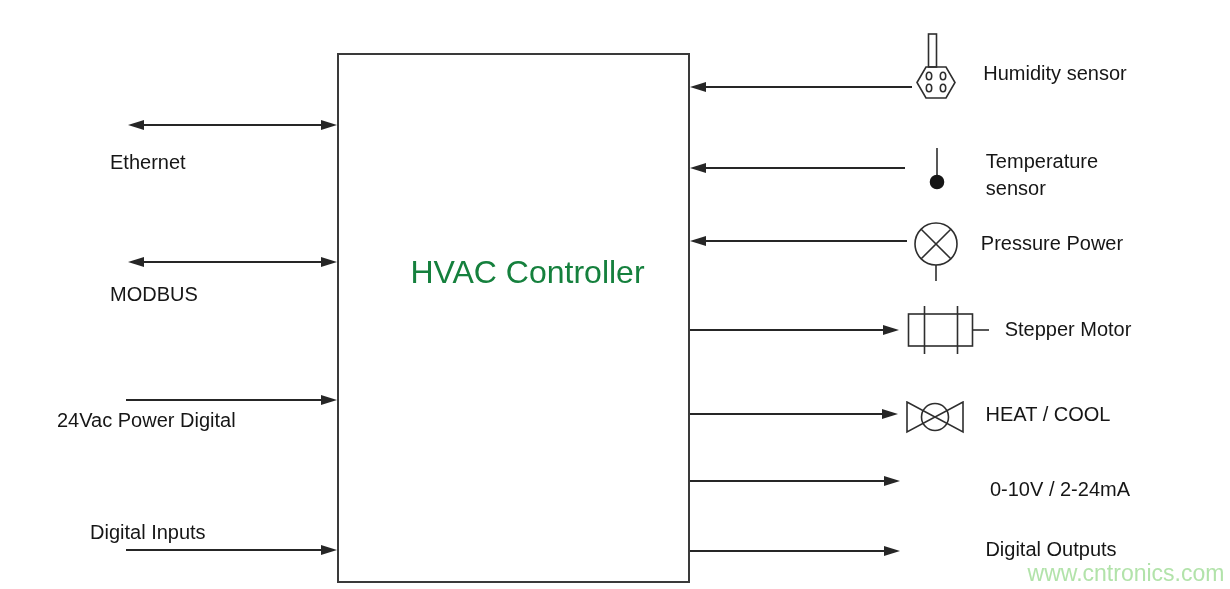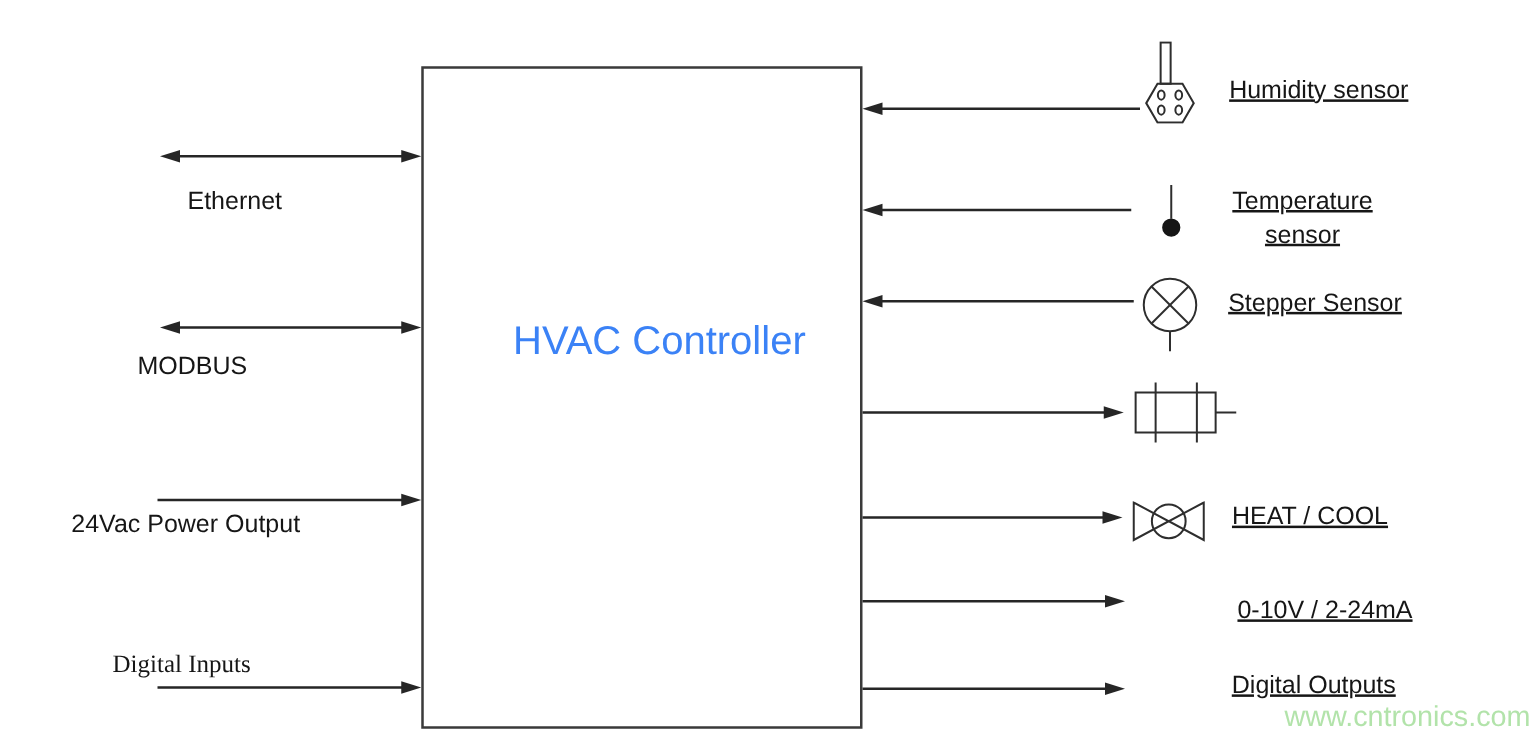--- a/index.html
+++ b/index.html
@@ -6,25 +6,25 @@
   .canvas{
     position:relative;width:1230px;height:589px;background:#ffffff;overflow:hidden;
     font-family:"Liberation Sans",sans-serif;color:#111111;
   }
   .box{
     position:absolute;left:337px;top:53px;width:353px;height:530px;
     border:2px solid #3a3a3a;box-sizing:border-box;background:#ffffff;
   }
   .title{
     position:absolute;left:337px;top:254px;width:381px;text-align:center;
-    font-size:32px;color:#3b82f6;letter-spacing:0px;
+    font-size:32px;color:#15803d;letter-spacing:0px;
   }
   .lbl{position:absolute;font-size:20px;color:#161616;white-space:nowrap;}
   .lbl.l{transform:translateY(-50%);}
-  .lbl.c{transform:translate(-50%,-50%);text-align:center;line-height:27px;text-decoration:underline;}
+  .lbl.c{transform:translate(-50%,-50%);line-height:27px;}
   .line-h{position:absolute;height:2px;background:#262626;}
   .ah{position:absolute;width:0;height:0;border-top:5px solid transparent;border-bottom:5px solid transparent;}
   .ah.left{border-right:16px solid #262626;}
   .ah.right{border-left:16px solid #262626;}
   .icon{position:absolute;}
   .icon svg{display:block;}
   .icon path,.icon rect,.icon circle,.icon polygon,.icon line,.icon ellipse{
     stroke:#2e2e2e;fill:none;stroke-width:1.6;
   }
   .watermark{
@@ -38,36 +38,36 @@
 <div class="canvas">
 
   <div class="box"></div>
   <div class="title">HVAC Controller</div>
 
   <div>
     <div class="ah left" style="left:128px;top:120px;"></div>
     <div class="line-h" style="left:140px;top:124px;width:186px;"></div>
     <div class="ah right" style="left:321px;top:120px;"></div>
   </div>
-  <div class="lbl l" style="left:110px;top:162px;margin-left:40px;">Ethernet</div>
+  <div class="lbl l" style="left:110px;top:162px;">Ethernet</div>
 
   <div>
     <div class="ah left" style="left:128px;top:257px;"></div>
     <div class="line-h" style="left:140px;top:261px;width:186px;"></div>
     <div class="ah right" style="left:321px;top:257px;"></div>
   </div>
   <div class="lbl l" style="left:110px;top:294px;">MODBUS</div>
 
   <div>
     <div class="line-h" style="left:126px;top:399px;width:200px;"></div>
     <div class="ah right" style="left:321px;top:395px;"></div>
   </div>
-  <div class="lbl l" style="left:57px;top:420px;">24Vac Power Output</div>
+  <div class="lbl l" style="left:57px;top:420px;">24Vac Power Digital</div>
 
-  <div class="lbl l" style="left:90px;top:532px;font-family:Liberation Serif, serif;">Digital Inputs</div>
+  <div class="lbl l" style="left:90px;top:532px;">Digital Inputs</div>
   <div>
     <div class="line-h" style="left:126px;top:549px;width:200px;"></div>
     <div class="ah right" style="left:321px;top:545px;"></div>
   </div>
 
   <div>
     <div class="ah left" style="left:690px;top:82px;"></div>
     <div class="line-h" style="left:704px;top:86px;width:208px;"></div>
   </div>
   <div class="icon" style="left:914px;top:33px;">
@@ -102,34 +102,35 @@
     <div class="line-h" style="left:704px;top:240px;width:203px;"></div>
   </div>
   <div class="icon" style="left:913px;top:221px;">
     <svg width="46" height="62" viewBox="0 0 46 62">
       <circle cx="23" cy="23" r="21"></circle>
       <line x1="8.2" y1="8.2" x2="37.8" y2="37.8"></line>
       <line x1="37.8" y1="8.2" x2="8.2" y2="37.8"></line>
       <line x1="23" y1="44" x2="23" y2="60"></line>
     </svg>
   </div>
-  <div class="lbl c" style="left:1052px;top:243px;">Stepper Sensor</div>
+  <div class="lbl c" style="left:1052px;top:243px;">Pressure Power</div>
 
   <div>
     <div class="line-h" style="left:690px;top:329px;width:195px;"></div>
     <div class="ah right" style="left:883px;top:325px;"></div>
   </div>
   <div class="icon" style="left:906px;top:303px;">
     <svg width="86" height="52" viewBox="0 0 86 52">
       <rect x="2.5" y="11" width="64" height="32"></rect>
       <line x1="18.5" y1="3" x2="18.5" y2="51"></line>
       <line x1="51.5" y1="3" x2="51.5" y2="51"></line>
       <line x1="66.5" y1="27" x2="83" y2="27"></line>
     </svg>
   </div>
+  <div class="lbl c" style="left:1068px;top:329px;">Stepper Motor</div>
 
   <div>
     <div class="line-h" style="left:690px;top:413px;width:194px;"></div>
     <div class="ah right" style="left:882px;top:409px;"></div>
   </div>
   <div class="icon" style="left:905px;top:401px;">
     <svg width="62" height="34" viewBox="0 0 62 34">
       <polygon points="2,1 2,31 30,16"></polygon>
       <polygon points="58,1 58,31 30,16"></polygon>
       <circle cx="30" cy="16" r="13.5"></circle>

